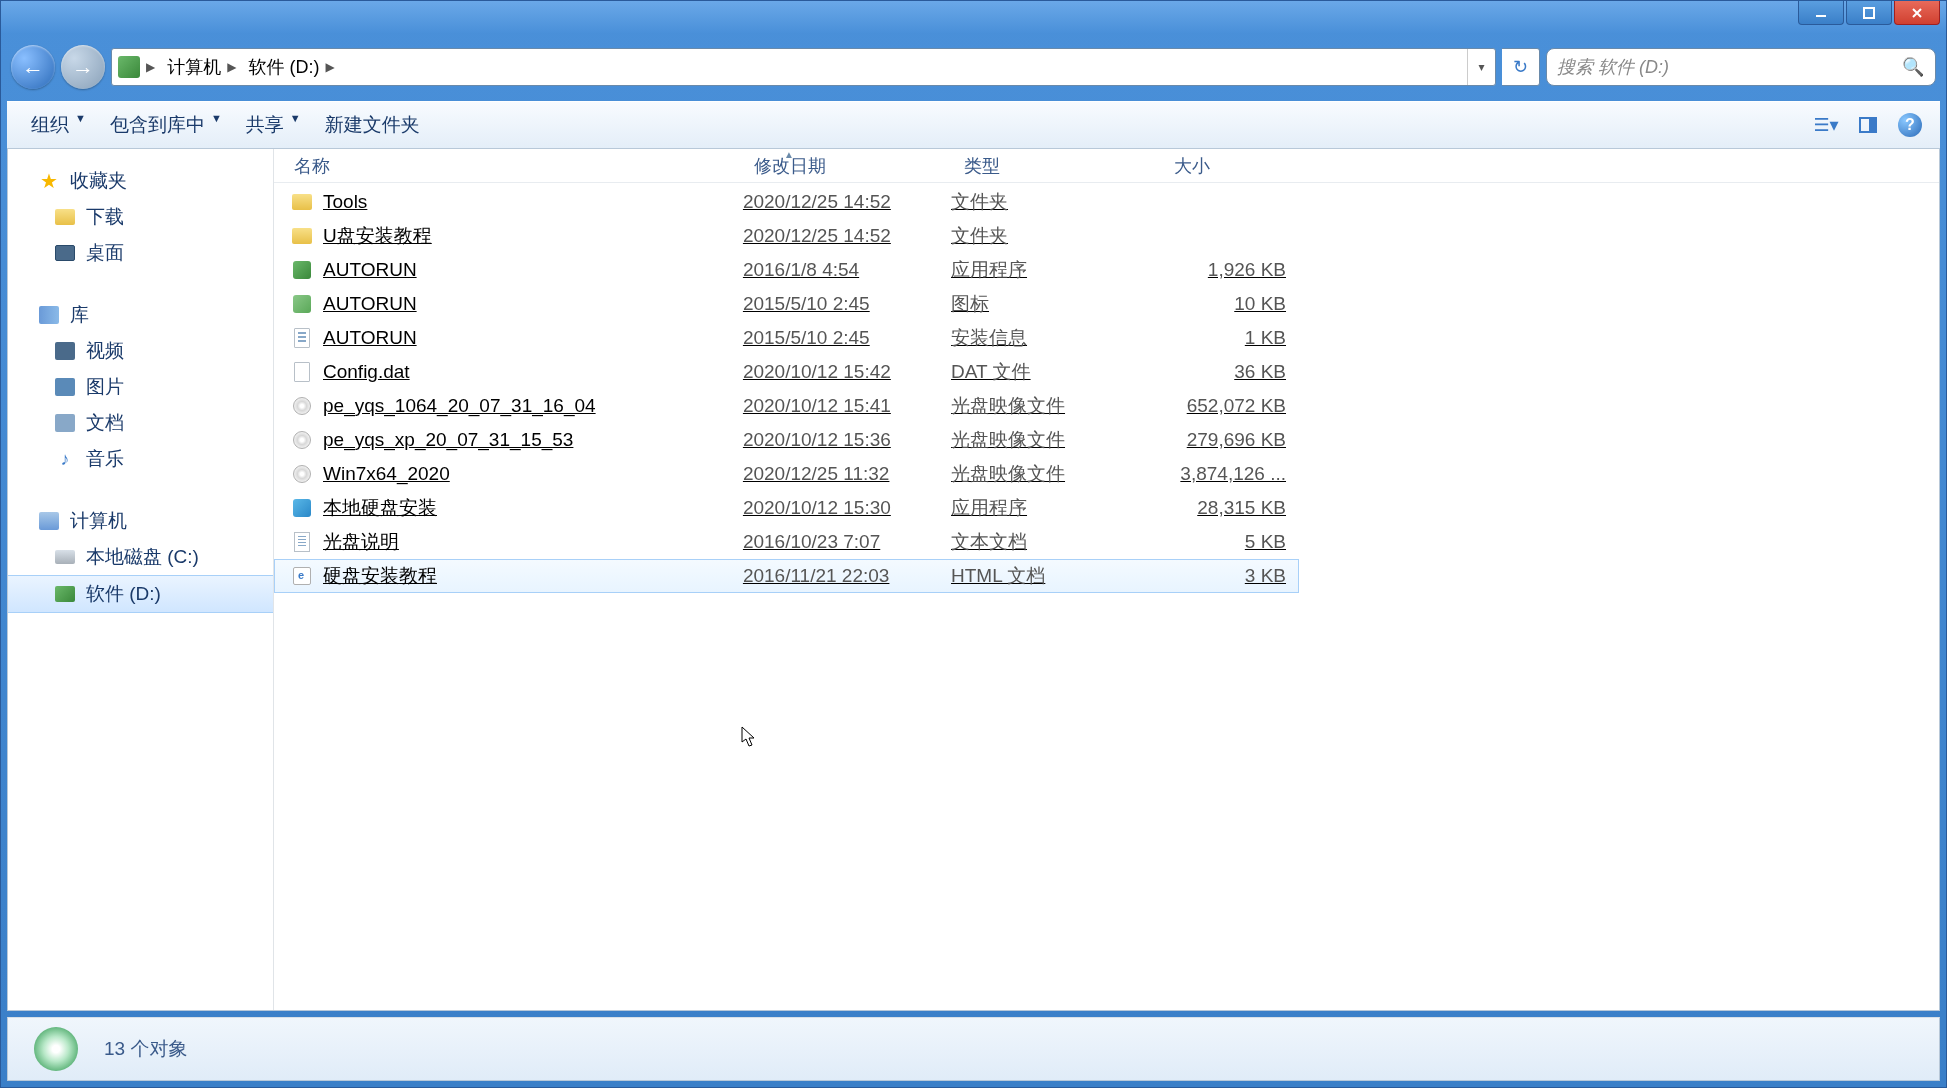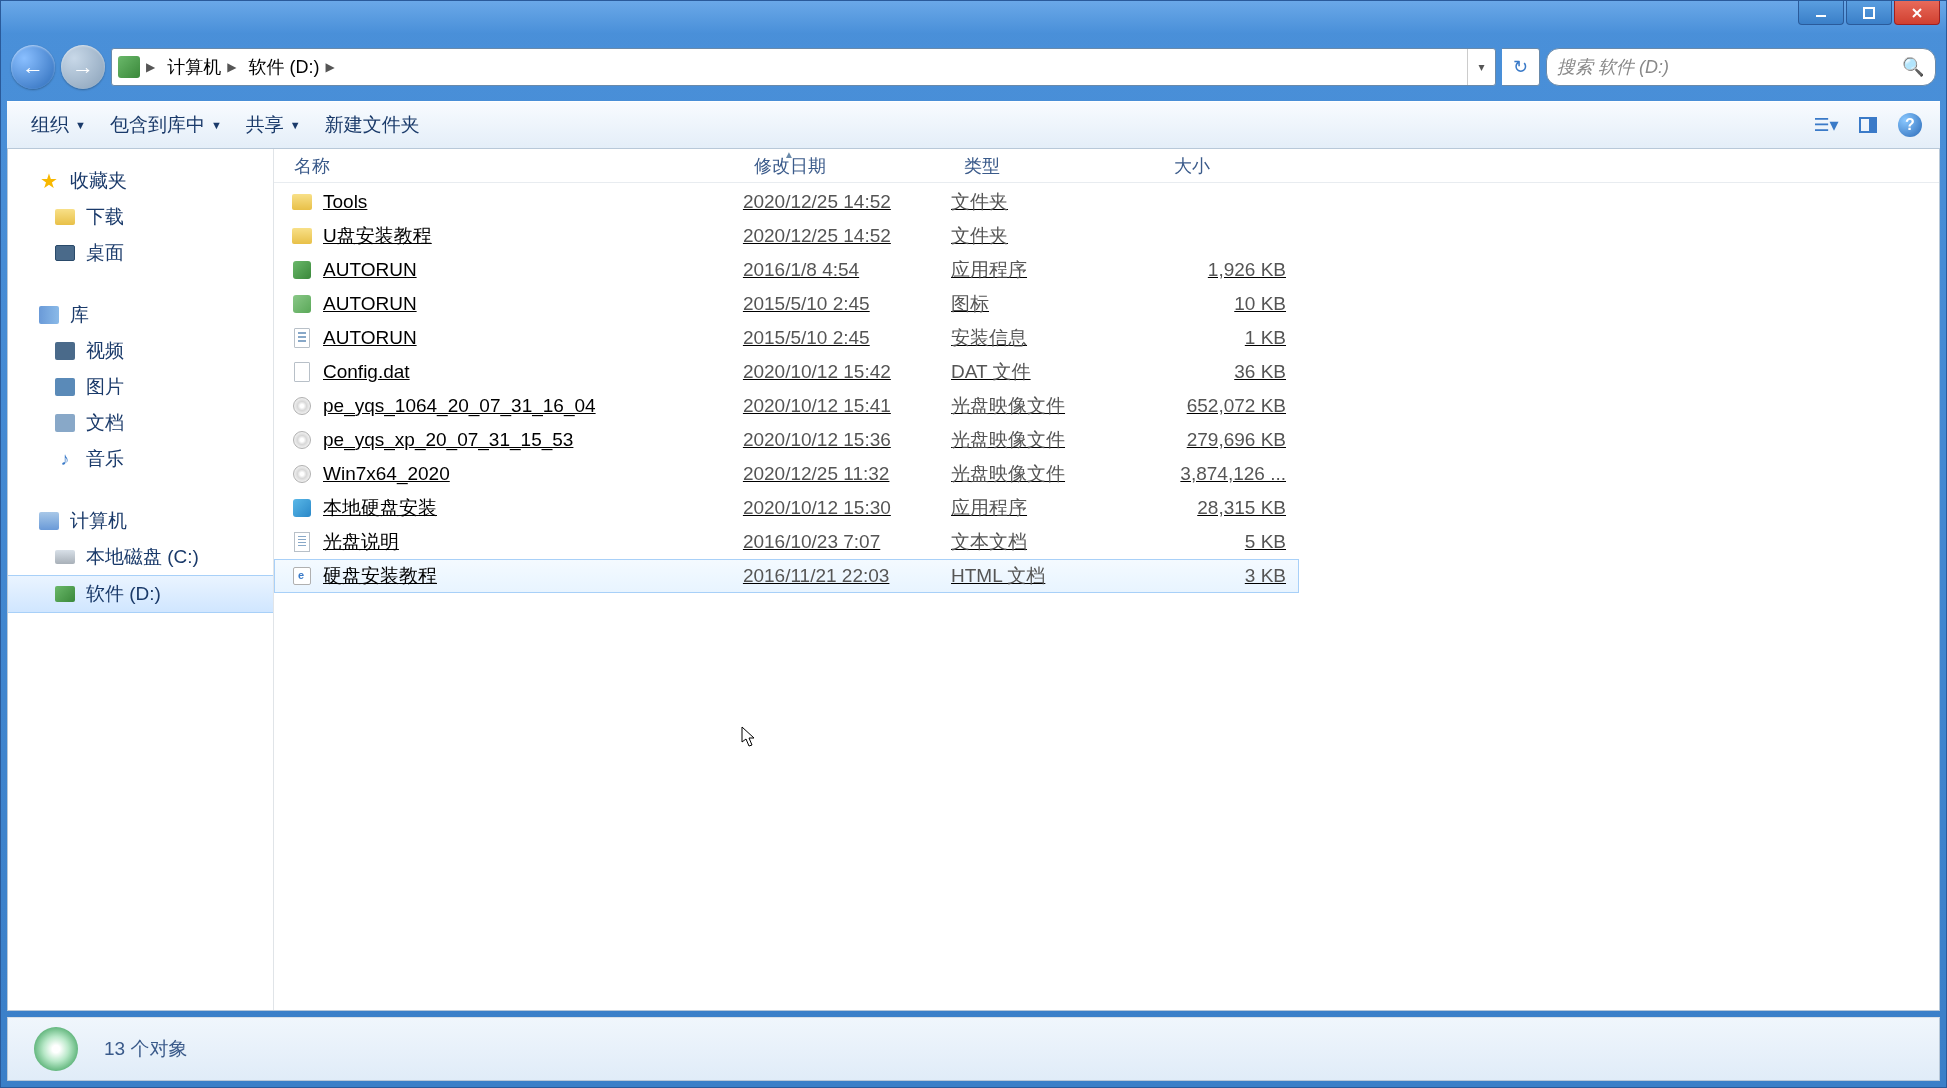--- a/index.html
+++ b/index.html
@@ -67,37 +67,37 @@
 }
 .refresh-box {
   width: 38px; height: 38px;
   background: #fff; border: 1px solid #6a8aaa; border-left: none;
   display: flex; align-items: center; justify-content: center;
   border-radius: 0 3px 3px 0;
 }
 .search-box {
   width: 390px; height: 38px;
   background: #fff; border: 1px solid #6a8aaa;
-  border-radius: 13px;
+  border-radius: 8px;
   display: flex; align-items: center; padding: 0 10px;
   color: #888; font-style: italic;
 }
 .search-box .mag { margin-left: auto; color: #4a7ab0; font-style: normal; }
 
 
 .toolbar {
   height: 48px;
   background: linear-gradient(to bottom, #f8fbff, #e4eef8);
   border-top: 1px solid #fff;
   border-bottom: 1px solid #b8c8d8;
   display: flex; align-items: center; padding: 0 12px;
   margin: 6px 6px 0 6px;
 }
 .tb-btn {
-  padding: 6px 12px; display: flex; align-items: center; gap: 6px;
+  padding: 6px 12px; display: flex; align-items: flex-start; gap: 6px;
   color: #1a3a6a; font-size: 19px; cursor: default;
   border-radius: 3px;
 }
 .tb-drop { font-size: 11px; }
 .tb-spacer { flex: 1; }
 .tb-icon-btn {
   width: 36px; height: 36px; display: flex; align-items: center; justify-content: center;
   margin-left: 6px; border-radius: 3px;
 }
 .help-circ {

